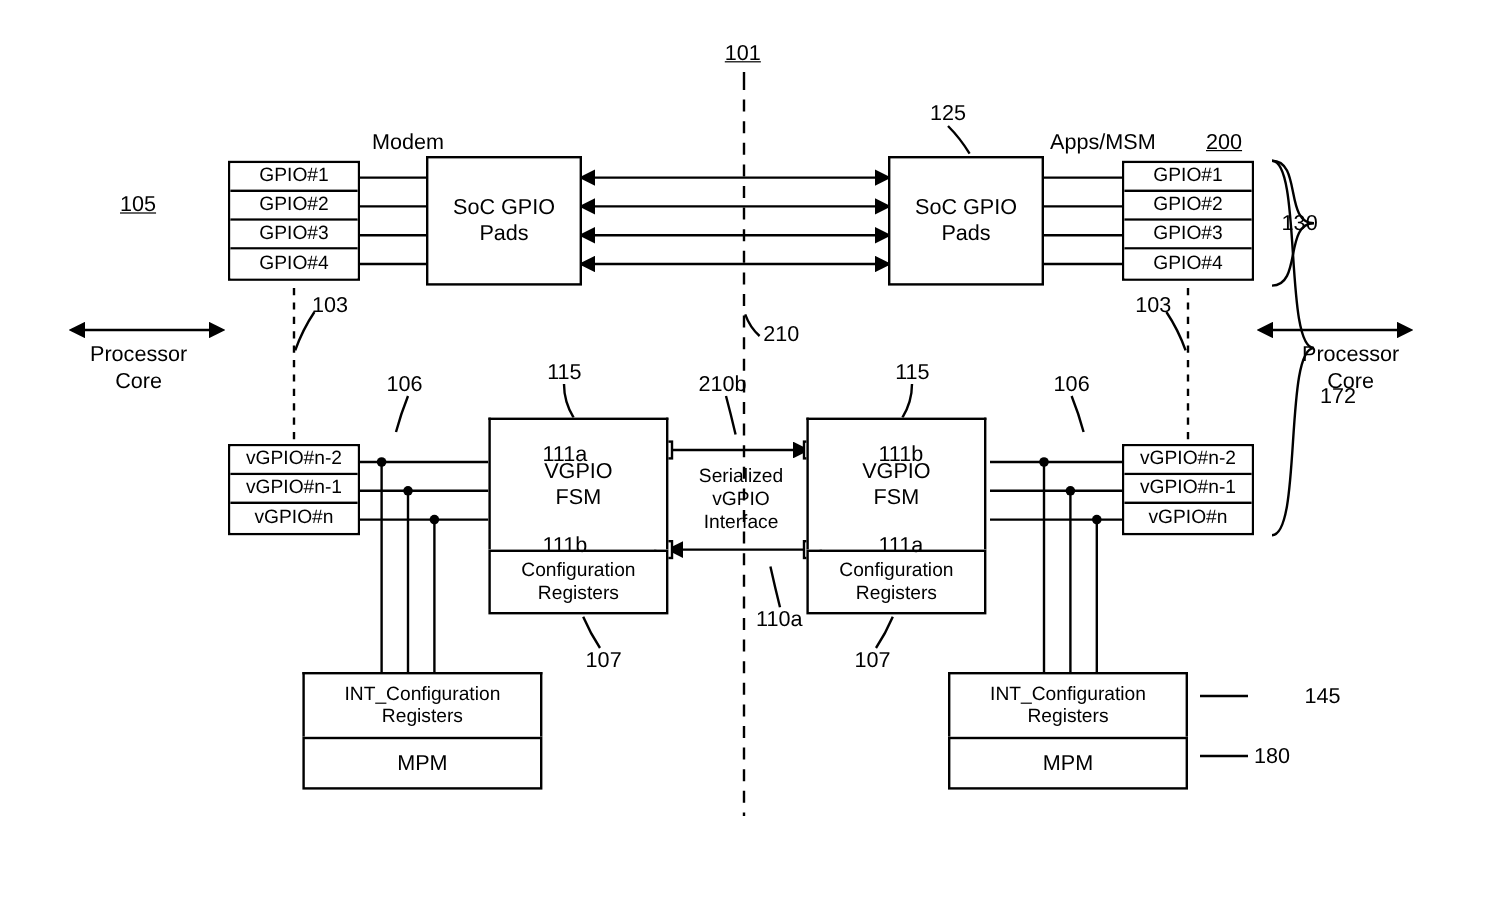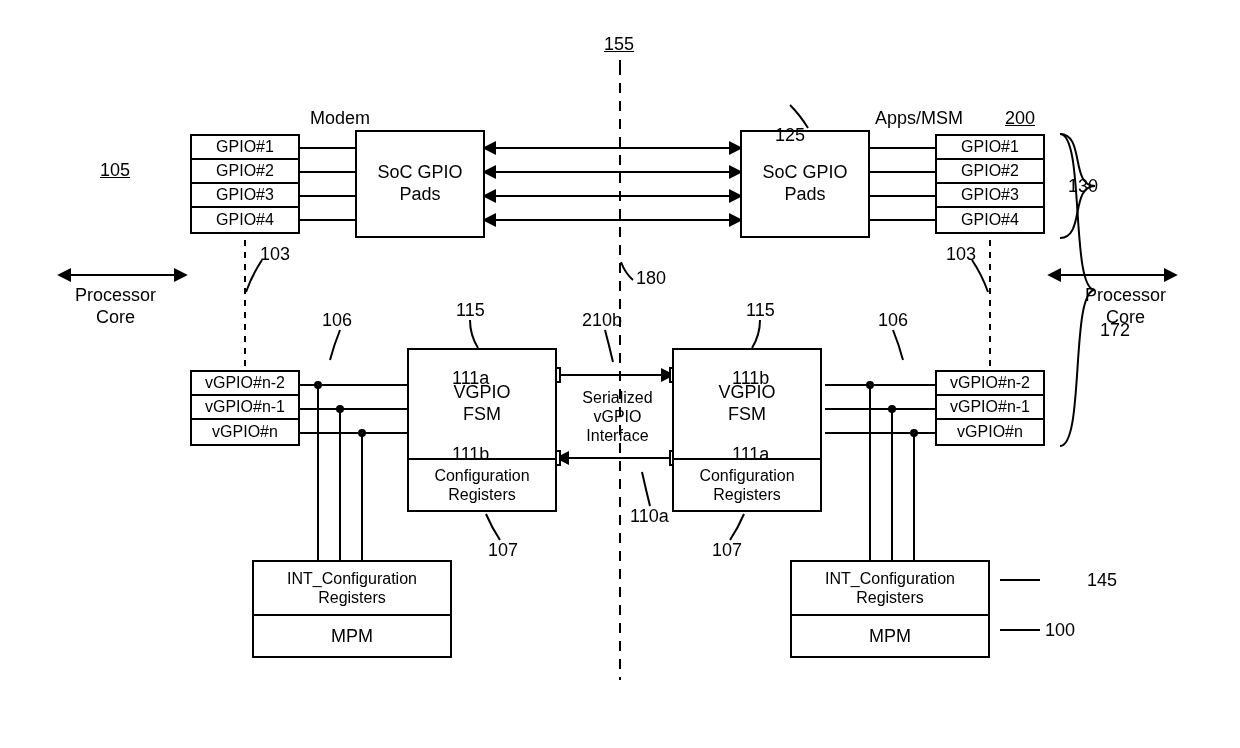--- a/index.html
+++ b/index.html
@@ -128,21 +128,21 @@
     <path d="M 605 330 Q 609 345 613 362"></path>
 
     <path d="M 650 506 Q 646 490 642 472"></path>
 
     <path d="M 1060 134 C 1085 134 1070 186 1095 186 C 1070 186 1085 238 1060 238"></path>
     <path d="M 1060 134 C 1085 134 1070 290 1095 290 C 1070 290 1085 446 1060 446"></path>
 
   </g>
 </svg>
 
-<div class="abs lbl under" style="left:604px; top:34px;">155</div>
+<div class="abs lbl under" style="left:604px; top:34px;">101</div>
 
 <div class="abs lbl" style="left:310px; top:108px;">Modem</div>
 <div class="abs lbl under" style="left:100px; top:160px;">105</div>
 
 <div class="abs" style="left:190px; top:134px; width:110px; border:2px solid #000;">
   <div class="hbox" style="border:0;border-bottom:2px solid #000">GPIO#1</div>
   <div class="hbox" style="border:0;border-bottom:2px solid #000">GPIO#2</div>
   <div class="hbox" style="border:0;border-bottom:2px solid #000">GPIO#3</div>
   <div class="hbox" style="border:0">GPIO#4</div>
 </div>
@@ -208,26 +208,26 @@
 <div class="abs" style="left:790px; top:560px; width:200px;">
   <div class="box multi" style="height:54px; white-space:pre-line; font-size:16px; border-bottom:0;">INT_Configuration
 Registers</div>
   <div class="box" style="height:44px;">MPM</div>
 </div>
 
 <div class="abs multi" style="left:570px; top:388px; width:95px; text-align:center; white-space:pre-line; font-size:16px;">Serialized
 vGPIO
 Interface</div>
 
-<div class="abs lbl" style="left:775px; top:84px;margin-top:41px;">125</div>
+<div class="abs lbl" style="left:775px; top:84px;">125</div>
 <div class="abs lbl" style="left:1068px; top:176px;">130</div>
 <div class="abs lbl" style="left:1100px; top:320px;">172</div>
-<div class="abs lbl" style="left:1045px; top:620px;">100</div>
+<div class="abs lbl" style="left:1045px; top:620px;">180</div>
 <div class="abs lbl" style="left:1087px; top:570px;text-align:center;">145</div>
-<div class="abs lbl" style="left:636px; top:268px;">180</div>
+<div class="abs lbl" style="left:636px; top:268px;">210</div>
 <div class="abs lbl" style="left:260px; top:244px;">103</div>
 <div class="abs lbl" style="left:946px; top:244px;">103</div>
 <div class="abs lbl" style="left:322px; top:310px;">106</div>
 <div class="abs lbl" style="left:878px; top:310px;">106</div>
 <div class="abs lbl" style="left:488px; top:540px;">107</div>
 <div class="abs lbl" style="left:712px; top:540px;">107</div>
 <div class="abs lbl" style="left:456px; top:300px;">115</div>
 <div class="abs lbl" style="left:746px; top:300px;">115</div>
 <div class="abs lbl" style="left:582px; top:310px;">210b</div>
 <div class="abs lbl" style="left:630px; top:506px;">110a</div>

